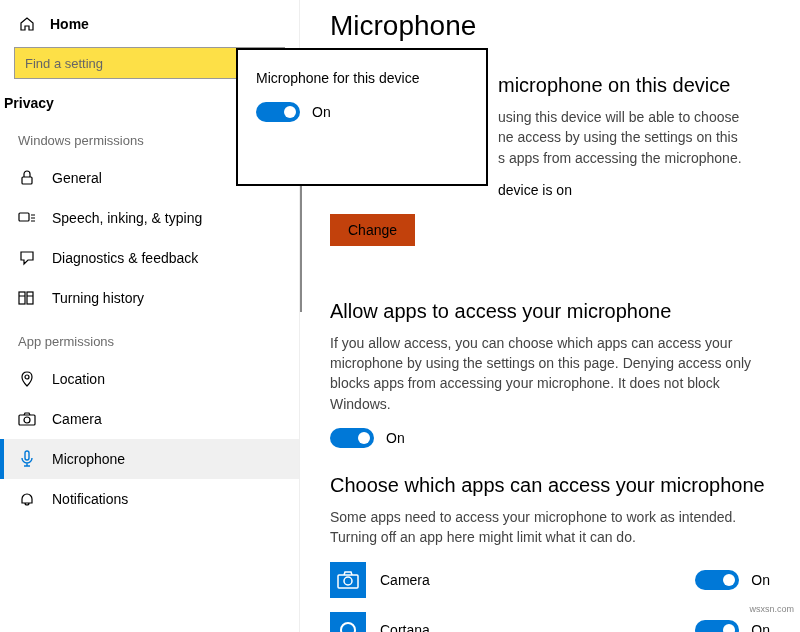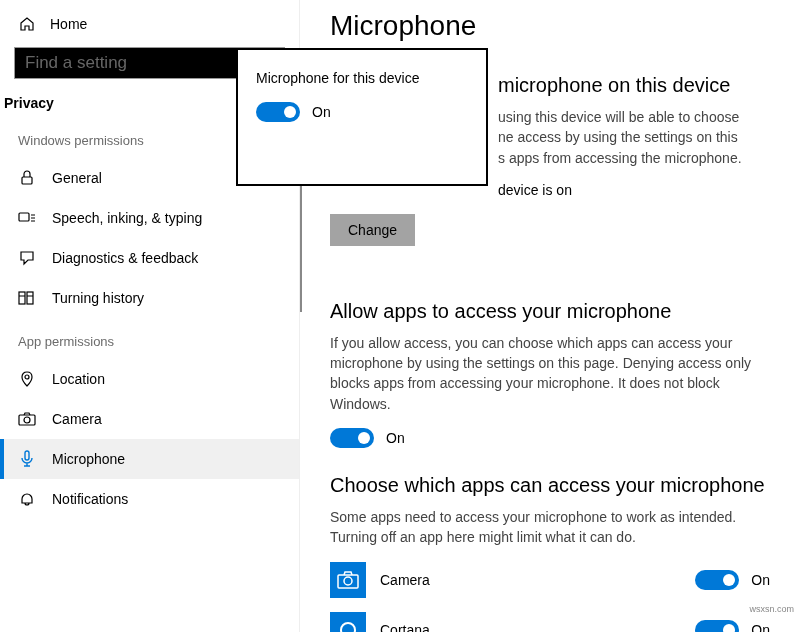--- a/index.html
+++ b/index.html
@@ -1,32 +1,32 @@
 <!DOCTYPE html>
 <html><head>
 <meta charset="utf-8">
 <style>
 * { box-sizing: border-box; margin: 0; padding: 0; font-family: "Segoe UI", sans-serif; }
 body { width: 800px; height: 632px; background: #fff; overflow: hidden; position: relative; }
 .container { display: flex; height: 100%; }
 .sidebar { width: 300px; border-right: 1px solid #eee; padding-top: 15px; background: #fff; position: relative; }
 .main { flex: 1; padding: 10px 30px 10px 30px; overflow: hidden; }
-.home-row { display: flex; align-items: center; gap: 14px; padding: 0 18px 14px 18px; font-size: 14px; }
-.search-box { margin: 0 14px 16px 14px; border: 1px solid #999; height: 32px; display: flex; align-items: center; padding: 0 10px; font-size: 17px; color: #666; background: #000000; }
+.home-row { display: flex; align-items: center; gap: 14px; padding: 0 18px 14px 18px; font-size: 14px; font-weight: bold; }
+.search-box { margin: 0 14px 16px 14px; border: 1px solid #999; height: 32px; display: flex; align-items: center; padding: 0 10px; font-size: 13px; color: #666; background: #fde047; }
 .privacy-label { font-weight: 600; font-size: 14px; padding: 0 18px 22px 4px; }
 .section-header { font-size: 13px; color: #6b6b6b; padding: 0 18px 10px 18px; }
 .nav-item { display: flex; align-items: center; gap: 16px; padding: 11px 18px; font-size: 14px; cursor: default; }
 .nav-item.active { border-left: 4px solid #0078d7; padding-left: 14px; background: #f0f0f0; }
 .nav-item.active .mic-label { }
 .nav-icon { width: 18px; height: 18px; flex-shrink: 0; display: flex; align-items: center; justify-content: center; }
 .main h1 { font-size: 28px; font-weight: 400; margin-bottom: 32px; }
 .main h2 { font-size: 20px; font-weight: 400; margin-bottom: 10px; margin-top: 26px; }
 .main p { font-size: 14px; color: #444; line-height: 1.45; margin-bottom: 14px; max-width: 440px; }
 .status-line { font-size: 14px; margin-bottom: 16px; }
-.change-btn { background: #a3a3a3; border: none; padding: 8px 18px; font-size: 14px; margin-bottom: 28px; }
+.change-btn { background: #c2410c; border: none; padding: 8px 18px; font-size: 14px; margin-bottom: 28px; }
 .toggle-row { display: flex; align-items: center; gap: 12px; margin-bottom: 26px; }
 .toggle { width: 44px; height: 20px; border-radius: 10px; background: #0078d7; position: relative; }
 .toggle::after { content: ""; position: absolute; width: 12px; height: 12px; background: #fff; border-radius: 50%; top: 4px; right: 4px; }
 .toggle-label { font-size: 14px; }
 .app-row { display: flex; align-items: center; gap: 14px; margin-bottom: 14px; }
 .app-icon { width: 36px; height: 36px; background: #0078d7; display: flex; align-items: center; justify-content: center; }
 .app-name { flex: 1; font-size: 14px; }
 .app-toggle-wrap { display: flex; align-items: center; gap: 12px; }
 .popup { position: absolute; left: 236px; top: 48px; width: 252px; height: 138px; border: 2px solid #000; background: #fff; padding: 20px 18px; z-index: 10; }
 .popup-title { font-size: 14px; margin-bottom: 16px; }

